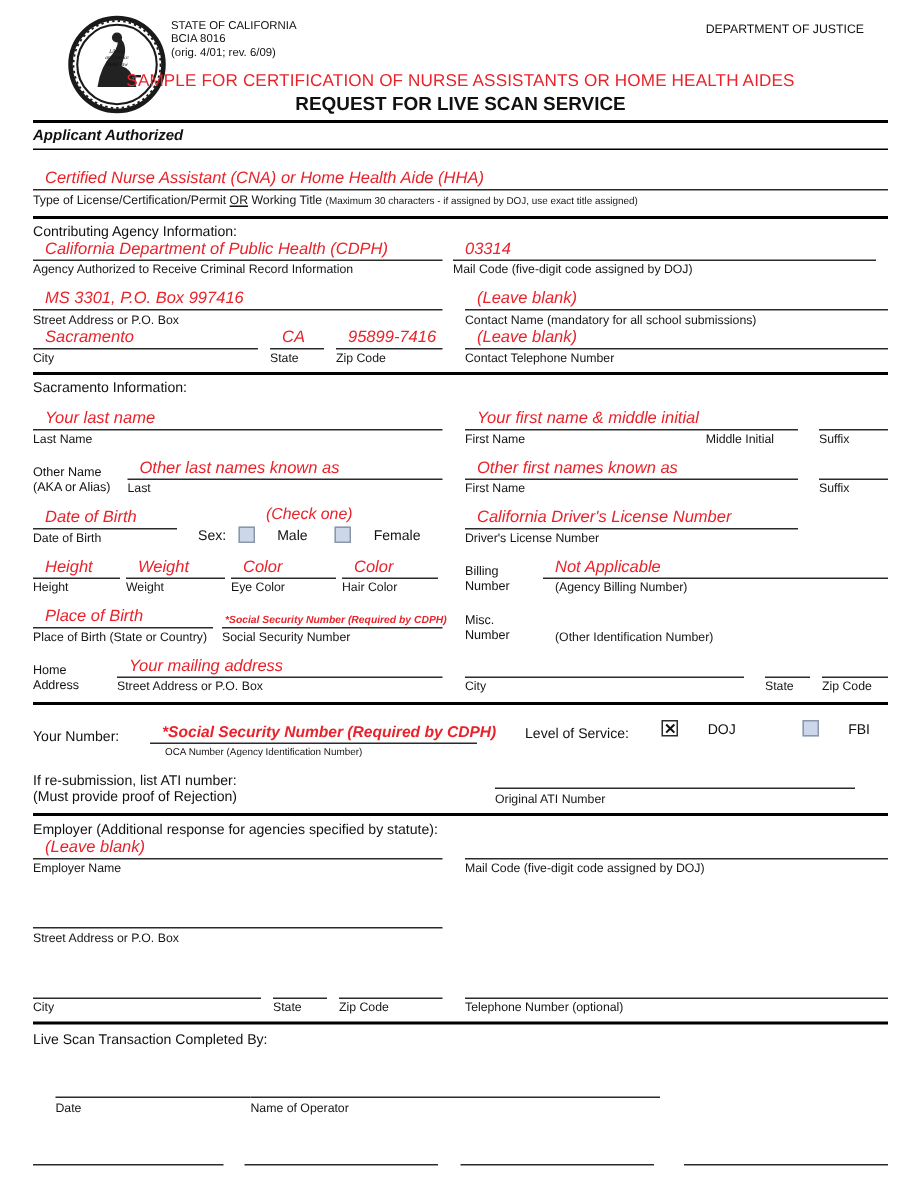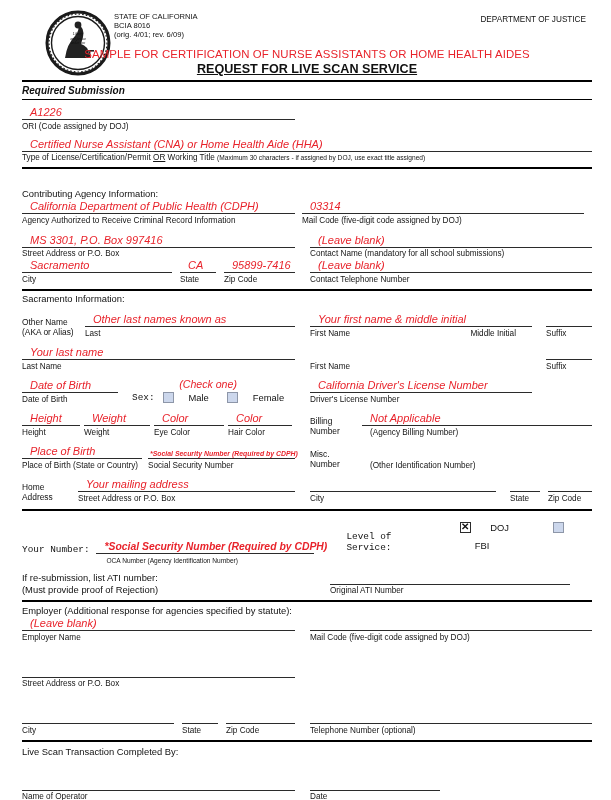--- a/index.html
+++ b/index.html
@@ -6,24 +6,24 @@
   html,body { background:#fff; }
   .page {
     position:relative; width:611px; height:800px; background:#fff;
     font-family:"Liberation Sans", sans-serif; color:#111;
     padding:8px 19px 0 22px; overflow:hidden;
   }
   
   header { position:relative; height:72px; }
   .seal { position:absolute; left:23px; top:2px; }
   .agency-block { position:absolute; left:92px; top:4px; font-size:7.6px; line-height:9px; }
-  .doj { position:absolute; right:6px; top:7px; font-size:8.2px; }
+  .doj { position:absolute; right:16px; top:7px; font-size:8.2px; }
   .titles { position:absolute; left:0; right:0; top:40px; text-align:center; }
   .t-red { color:var(--red); font-size:11.4px; letter-spacing:.1px; }
-  .t-black { font-size:12.6px; font-weight:bold; margin-top:2px;text-decoration:underline; }
+  .t-black { font-size:12.6px; font-weight:bold; margin-top:2px; }
   :root { --red:#e8232b; --line:#2b2b2b; }
   .divider { border:none; border-top:2.4px solid #000; }
   .thin { border-top:1.4px solid #000; }
   
   .row { display:flex; align-items:flex-end; }
   .f { display:flex; flex-direction:column; justify-content:flex-end; }
   .v { color:var(--red); font-style:italic; font-size:11px; line-height:13px;
        min-height:14px; padding-left:8px; white-space:nowrap;
        border-bottom:1.3px solid var(--line); }
   .l { font-size:8.2px; line-height:9px; margin-top:1.5px; white-space:nowrap; color:#151515; }
@@ -42,21 +42,21 @@
   .cb.checked { background:#fff; border:1.4px solid #2b2b2b; }
   .cb.checked::after { content:"\2715"; position:absolute; left:0; right:0; top:-1.5px;
         text-align:center; font-size:10px; font-weight:bold; color:#111; font-style:normal; }
   .cbl { font-size:9.4px; margin-left:15px; }
   
   .two-col { display:flex; }
   .col-l { width:273px; } .col-r { width:282px; margin-left:15px; }
   .ai-row { height:33px; display:flex; align-items:flex-end; }
   .check-one { color:var(--red); font-style:italic; font-size:10.6px; text-align:center; line-height:12px; }
   .sexline { display:flex; align-items:center; font-size:9.4px; margin-top:2px; padding-bottom:1px; }
-  .blacklbl { font-size:9.4px;font-family:Liberation Mono, monospace; }
+  .blacklbl { font-size:9.4px; }
 </style>
 </head>
 <body>
 
 <div class="page">
 
   <header>
     <span class="seal">
       <svg width="66" height="66" viewBox="0 0 66 66">
         <circle cx="33" cy="33" r="31" fill="#fff" stroke="#1a1a1a" stroke-width="3"></circle>
@@ -78,38 +78,34 @@
     </div>
     <div class="doj">DEPARTMENT OF JUSTICE</div>
     <div class="titles">
       <div class="t-red">SAMPLE FOR CERTIFICATION OF NURSE ASSISTANTS OR HOME HEALTH AIDES</div>
       <div class="t-black">REQUEST FOR LIVE SCAN SERVICE</div>
     </div>
   </header>
 
   <hr class="divider">
 
-  <div class="sec-title-bi" style="margin-top:3px">Required Submission</div>
+  <div class="sec-title-bi" style="margin-top:3px">Applicant Authorized</div>
   <hr class="divider thin" style="margin-top:2px">
 
   <div class="row" style="margin-top:6px">
-    <div class="f" style="width:273px">
-      <div class="v">A1226</div>
-      <div class="l">ORI (Code assigned by DOJ)</div>
-    </div>
   </div>
 
   <div class="f" style="width:570px; margin-top:7px">
     <div class="v">Certified Nurse Assistant (CNA) or Home Health Aide (HHA)</div>
     <div class="l"><span>Type of License/Certification/Permit </span><span style="text-decoration:underline">OR</span><span> Working Title </span><span class="l-sub">(Maximum 30 characters - if assigned by DOJ, use exact title assigned)</span></div>
   </div>
 
   <hr class="divider" style="margin-top:5px">
 
-  <div class="sec-title" style="margin-top:19px">Contributing Agency Information:</div>
+  <div class="sec-title" style="margin-top:2px">Contributing Agency Information:</div>
 
   <div class="row" style="margin-top:1px">
     <div class="f" style="width:273px">
       <div class="v">California Department of Public Health (CDPH)</div>
       <div class="l">Agency Authorized to Receive Criminal Record Information</div>
     </div>
     <div class="f" style="width:282px; margin-left:7px">
       <div class="v">03314</div>
       <div class="l">Mail Code (five-digit code assigned by DOJ)</div>
     </div>
@@ -146,33 +142,33 @@
   </div>
 
   <hr class="divider" style="margin-top:5px">
 
   <div class="sec-title" style="margin-top:2px">Sacramento Information:</div>
 
   <div class="two-col" style="margin-top:1px">
 
     <div class="col-l">
       <div class="ai-row">
+        <div class="f" style="width:273px">
+          <div class="v">Your last name</div>
+          <div class="l">Last Name</div>
+        </div>
+      </div>
+      <div class="ai-row">
         <div class="side" style="width:57px">
           <span>Other Name</span>
             <span>(AKA or Alias)</span>
         </div>
         <div class="f gap6" style="width:210px">
           <div class="v">Other last names known as</div>
           <div class="l">Last</div>
-        </div>
-      </div>
-      <div class="ai-row">
-        <div class="f" style="width:273px">
-          <div class="v">Your last name</div>
-          <div class="l">Last Name</div>
         </div>
       </div>
       <div class="ai-row">
         <div class="f" style="width:96px">
           <div class="v">Date of Birth</div>
           <div class="l">Date of Birth</div>
         </div>
         <div class="gap14" style="display:flex; flex-direction:column">
           <div class="check-one">(Check one)</div>
           <div class="sexline">
@@ -233,20 +229,21 @@
             <span style="margin-left:auto; padding-right:16px">Middle Initial</span>
           </div>
         </div>
         <div class="f gap14" style="width:46px">
           <div class="v"></div>
           <div class="l">Suffix</div>
         </div>
       </div>
       <div class="ai-row">
         <div class="f" style="width:222px">
+          <div class="v">Other first names known as</div>
           <div class="l">First Name</div>
         </div>
         <div class="f gap14" style="width:46px">
           <div class="v"></div>
           <div class="l">Suffix</div>
         </div>
       </div>
       <div class="ai-row">
         <div class="f" style="width:222px">
           <div class="v">California Driver's License Number</div>
@@ -356,27 +353,27 @@
       <div class="v"></div>
       <div class="l">Telephone Number (optional)</div>
     </div>
   </div>
 
   <hr class="divider" style="margin-top:5px">
 
   <div class="sec-title" style="margin-top:4px">Live Scan Transaction Completed By:</div>
 
   <div class="row" style="margin-top:20px">
+    <div class="f" style="width:130px; margin-left:15px">
+      <div class="v"></div>
+      <div class="l">Date</div>
+    </div>
     <div class="f" style="width:273px">
       <div class="v"></div>
       <div class="l">Name of Operator</div>
-    </div>
-    <div class="f" style="width:130px; margin-left:15px">
-      <div class="v"></div>
-      <div class="l">Date</div>
     </div>
   </div>
 
   <div class="row" style="margin-top:20px">
     <div class="f" style="width:128px">
       <div class="v"></div>
 
     </div>
     <div class="f gap14" style="width:131px">
       <div class="v"></div>

